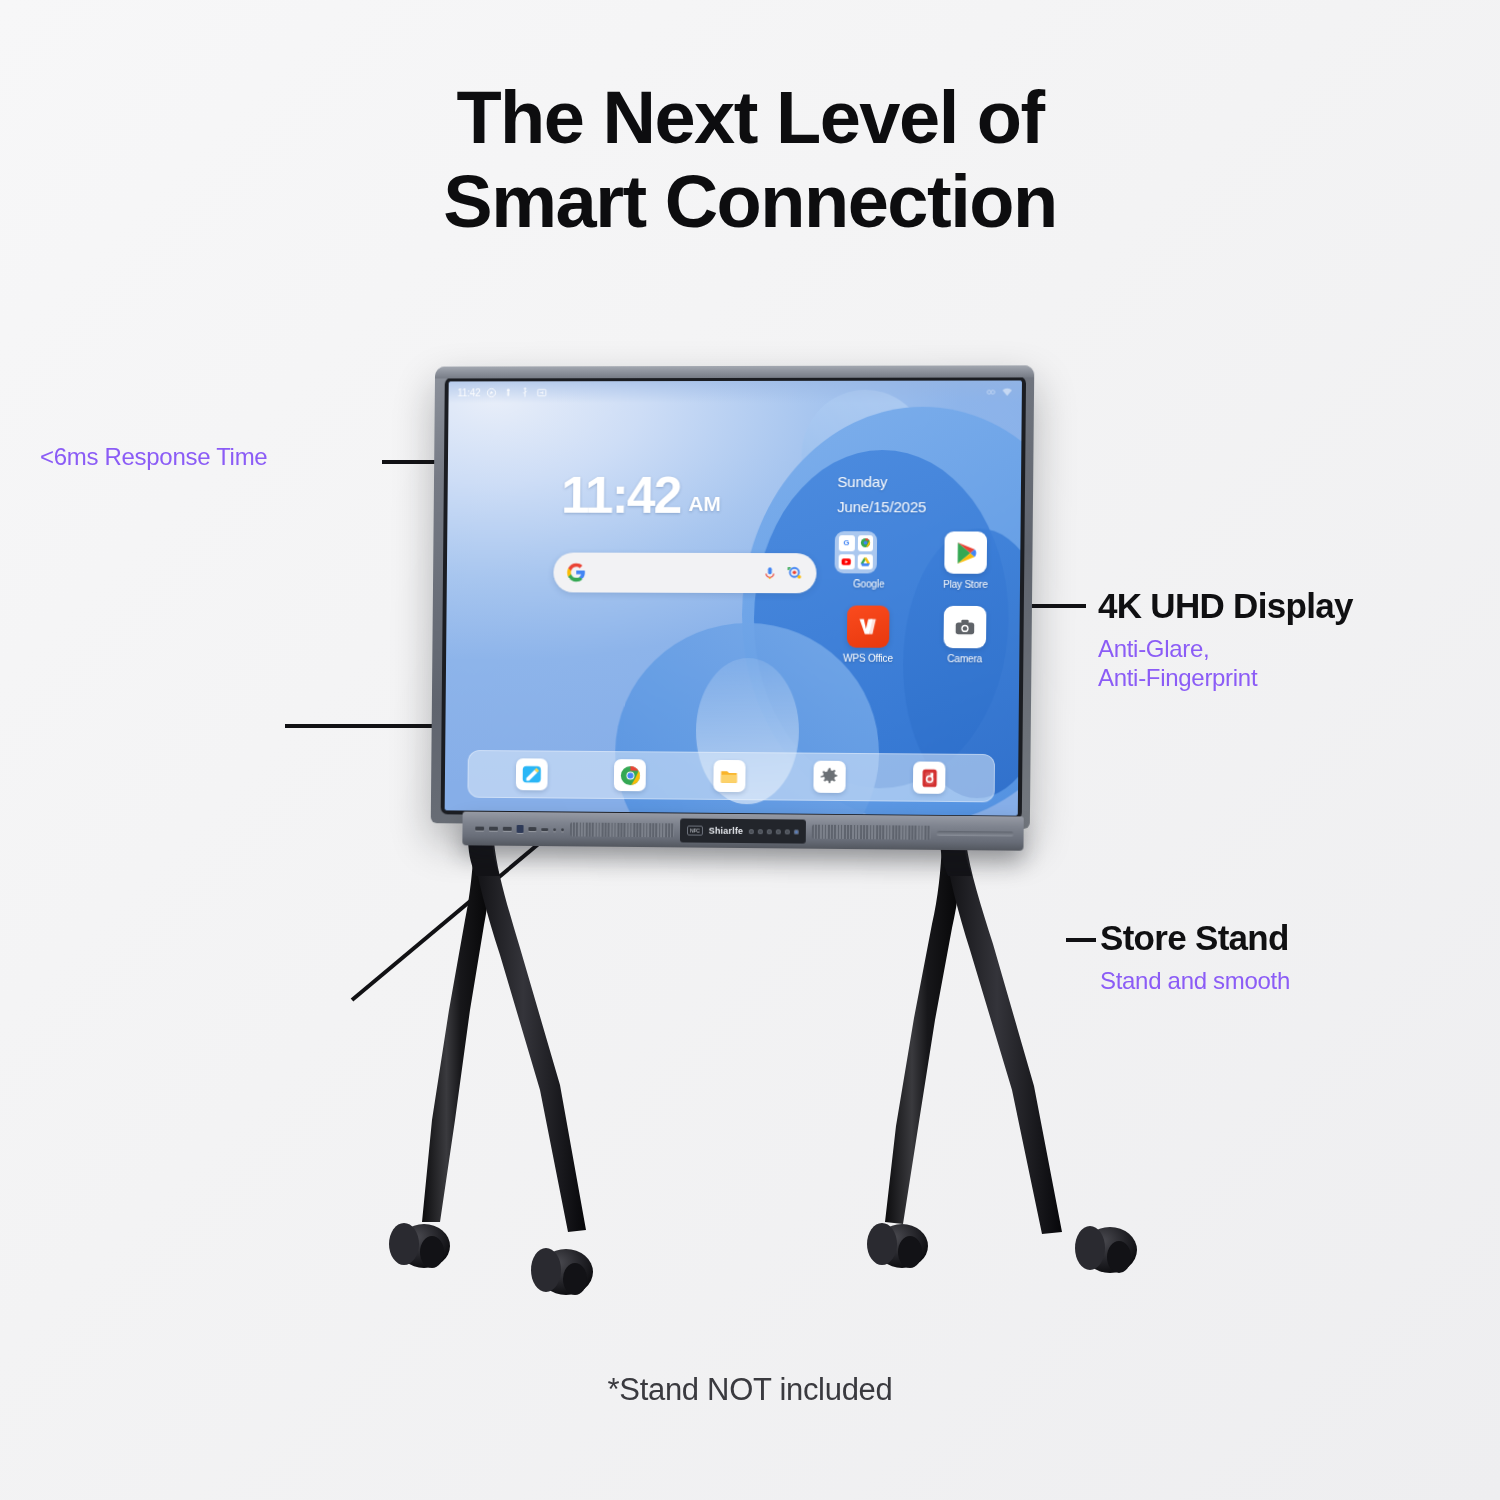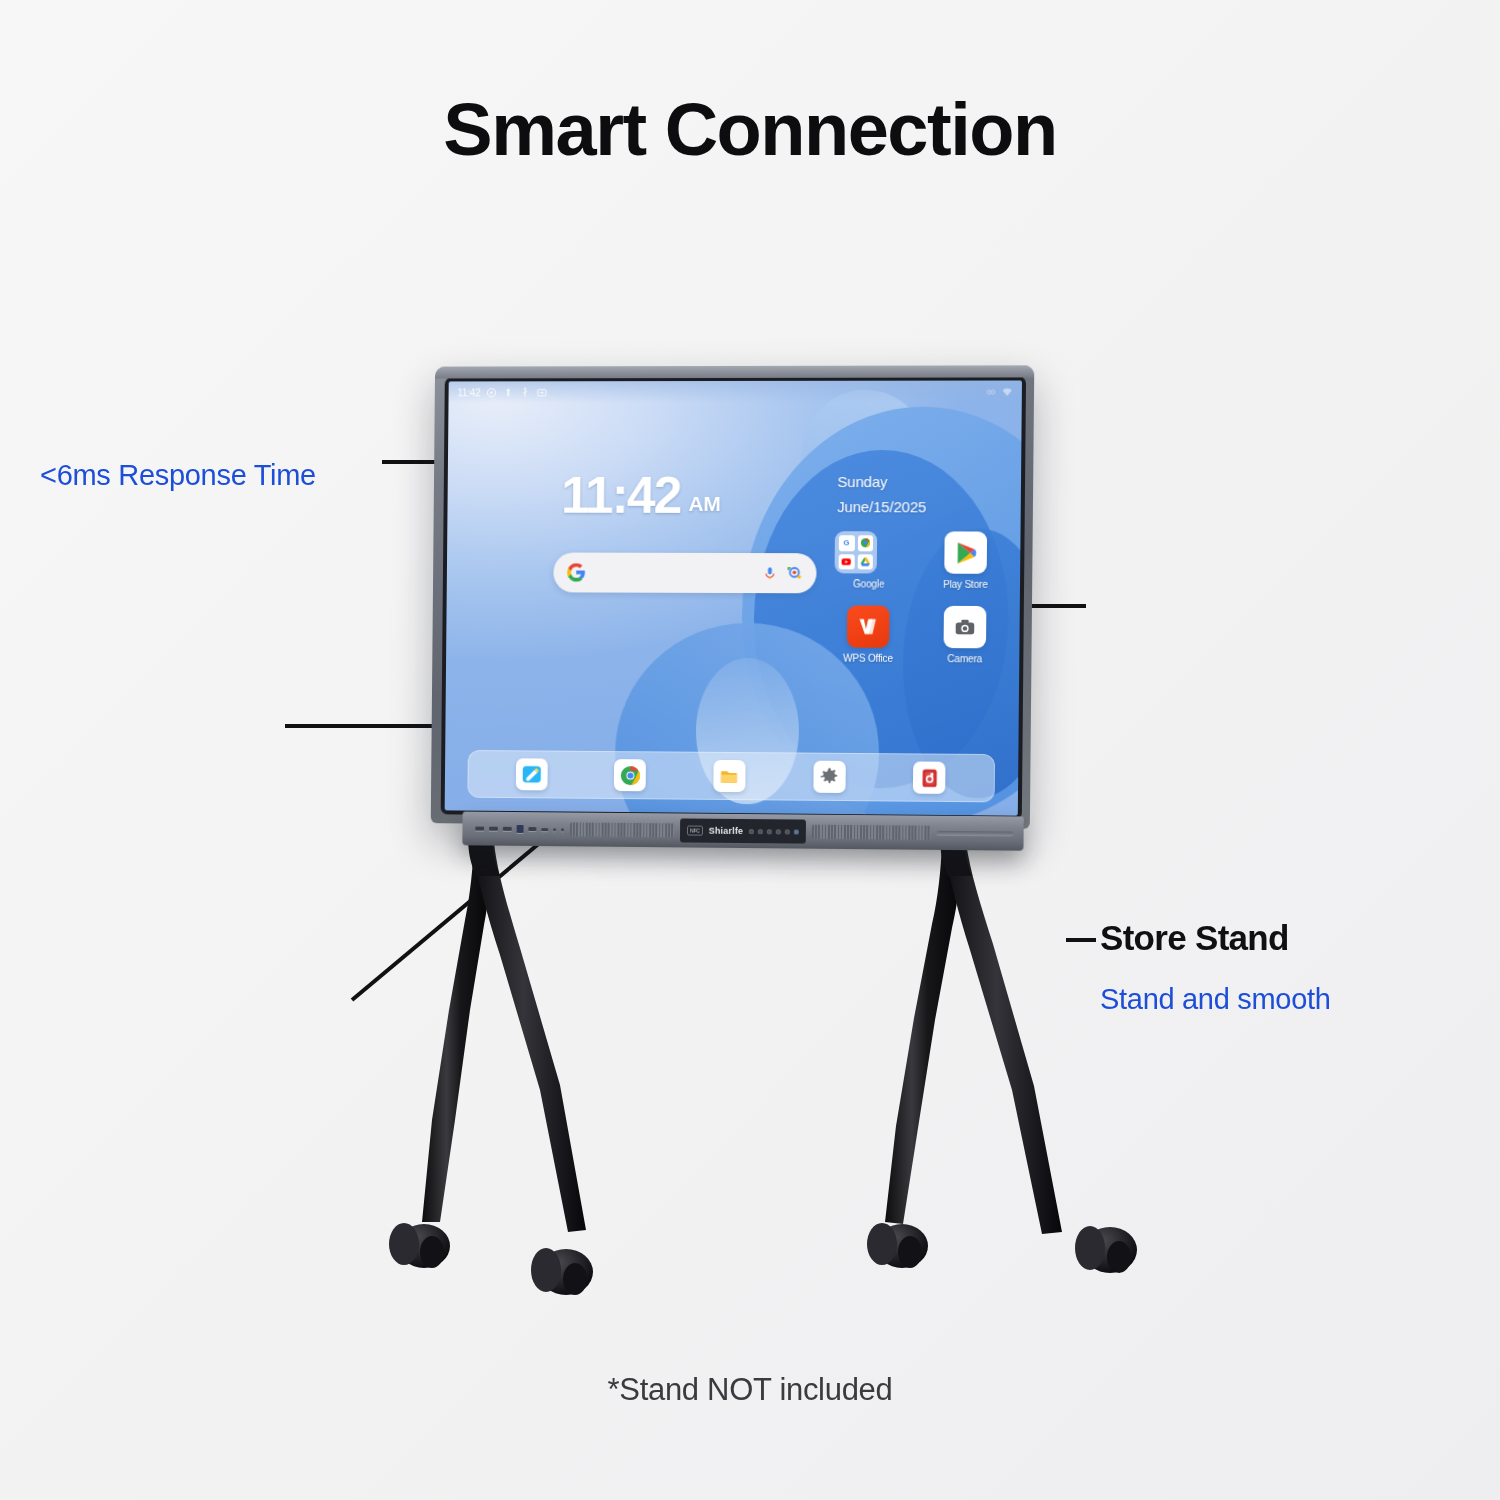--- a/index.html
+++ b/index.html
@@ -24,22 +24,22 @@
   .title span { display:block; }
   .title .l2 { margin-top:12px; }
 
   
   .callout { position:absolute; }
   .callout .head {
     font-weight:bold; font-size:35px; letter-spacing:-0.7px;
     color:#101012; white-space:nowrap;
   }
   .callout .sub {
-    font-size:29px; color:#1d4ed8; letter-spacing:-0.3px;
-    margin-top:24px; line-height:1.22; white-space:nowrap;
+    font-size:24px; color:#8b5cf6; letter-spacing:-0.3px;
+    margin-top:8px; line-height:1.22; white-space:nowrap;
   }
   #co-touch   { left:40px;  top:434px; }
   #co-ram     { left:40px;  top:700px; }
   #co-usb     { left:40px;  top:980px; }
   #co-display { left:1098px;top:586px; }
   #co-stand   { left:1100px;top:918px; }
 
   
   #leaders { position:absolute; inset:0; pointer-events:none; }
 
@@ -189,37 +189,45 @@
     position:absolute; left:0; right:0; top:1372px; text-align:center;
     font-size:31px; color:#3a3a3f; letter-spacing:-0.3px;
   }
 </style>
 </head>
 <body>
 
 <div id="stage">
 
   <div class="title">
+    <span class="l1">The Next Level of</span>
     <span class="l2">Smart Connection</span>
   </div>
 
   <svg id="leaders" width="1500" height="1500" viewBox="0 0 1500 1500">
     <line x1="382" y1="462" x2="478" y2="462" stroke="#111114" stroke-width="4"></line>
     <line x1="285" y1="726" x2="432" y2="726" stroke="#111114" stroke-width="4"></line>
     <line x1="352" y1="1000" x2="548" y2="836" stroke="#111114" stroke-width="4"></line>
     <line x1="1018" y1="606" x2="1086" y2="606" stroke="#111114" stroke-width="4"></line>
     <line x1="1066" y1="940" x2="1096" y2="940" stroke="#111114" stroke-width="4"></line>
   </svg>
 
   <div class="callout" id="co-touch">
     <div class="sub">&lt;6ms Response Time</div>
   </div>
 
 
 
+  <div class="callout" id="co-display">
+    <div class="head">4K UHD Display</div>
+    <div class="sub">
+      <div>Anti-Glare,</div>
+      <div>Anti-Fingerprint</div>
+    </div>
+  </div>
 
   <div class="callout" id="co-stand">
     <div class="head">Store Stand</div>
     <div class="sub">Stand and smooth</div>
   </div>
 
   <svg id="stand" width="1500" height="1500" viewBox="0 0 1500 1500">
     <defs>
       <linearGradient id="legg" x1="0" y1="0" x2="1" y2="0">
         <stop offset="0%" stop-color="#0c0c0e"></stop>

